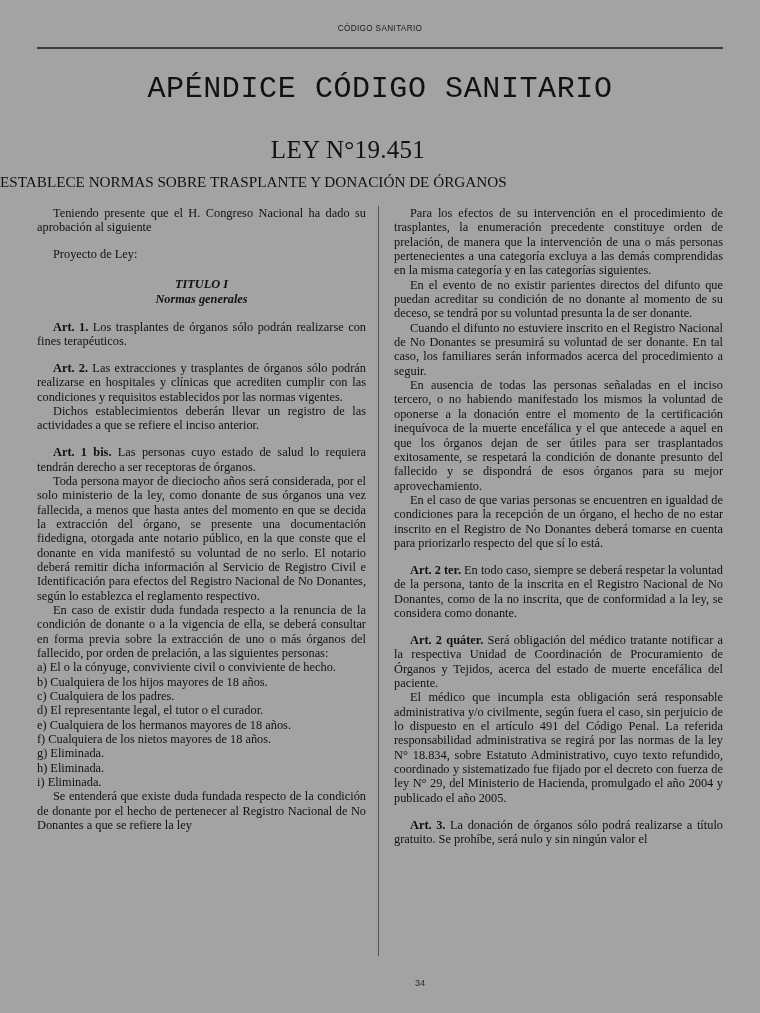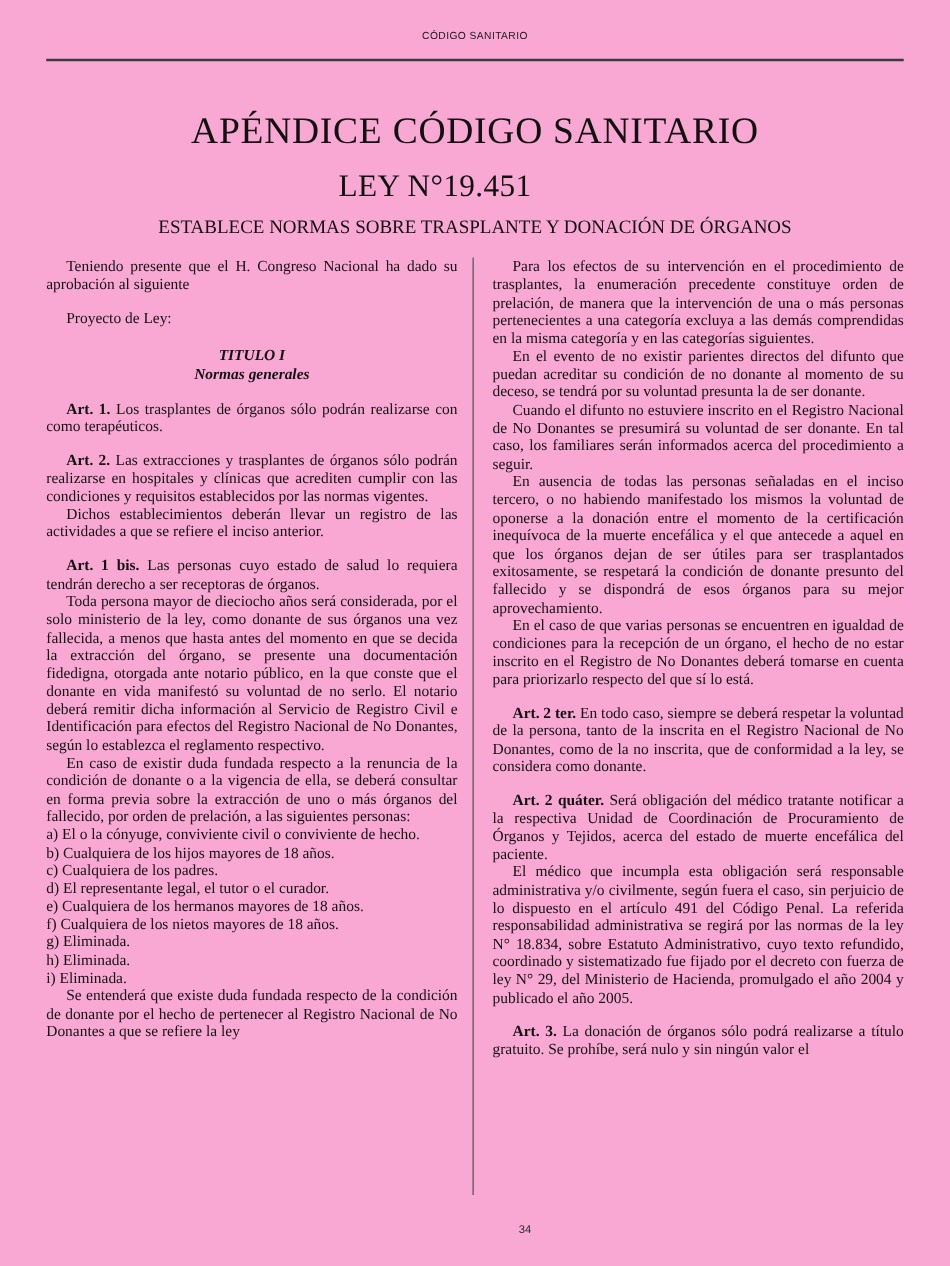--- a/index.html
+++ b/index.html
@@ -9,21 +9,21 @@
   }
   body {
     font-family: "Liberation Serif", "DejaVu Serif", serif;
     color: #111111;
   }
   .page {
     position: relative;
     width: 760px;
     height: 1013px;
     margin: 0 auto;
-    background: #f9a8d4;
+    background: #a3a3a3;
     overflow: hidden;
     box-sizing: border-box;
   }
 
   
   .running-head {
     position: absolute;
     top: 24px;
     left: 0;
     width: 760px;
@@ -38,45 +38,46 @@
     top: 47px;
     left: 37px;
     width: 686px;
     height: 1.6px;
     background: #3b3b3b;
   }
 
   
   .appendix-title {
     position: absolute;
-    top: 88px;
+    top: 72px;
     left: 0;
     width: 760px;
     text-align: center;
     font-size: 30px;
     font-weight: 400;
     letter-spacing: 0.6px;
     white-space: nowrap;
+    font-family: Liberation Mono, monospace;
   }
   .law-title {
     position: absolute;
     top: 136px;
     left: 0;
     width: 696px;
     text-align: center;
     font-size: 25px;
     font-weight: 400;
     letter-spacing: 0.3px;
   }
   .law-subtitle {
     position: absolute;
     top: 173px;
     left: 0;
     width: 760px;
-    text-align: center;
+    text-align: left;
     font-size: 15.2px;
     font-weight: 400;
     letter-spacing: 0px;
   }
 
   
   .col {
     position: absolute;
     top: 206px;
     width: 329px;
@@ -150,21 +151,21 @@
 
     <p class="indent">Teniendo presente que el H. Congreso Nacional ha dado su aprobación al siguiente</p>
 
     <p class="indent gap">Proyecto de Ley:</p>
 
     <div class="title-block">
       <span class="tline">TITULO I</span>
       <span class="tline">Normas generales</span>
     </div>
 
-    <p class="indent"><span class="art">Art. 1.</span><span> Los trasplantes de órganos sólo podrán realizarse con como terapéuticos.</span></p>
+    <p class="indent"><span class="art">Art. 1.</span><span> Los trasplantes de órganos sólo podrán realizarse con fines terapéuticos.</span></p>
 
     <p class="indent gap"><span class="art">Art. 2.</span><span> Las extracciones y trasplantes de órganos sólo podrán realizarse en hospitales y clínicas que acrediten cumplir con las condiciones y requisitos establecidos por las normas vigentes.</span></p>
 
     <p class="indent">Dichos establecimientos deberán llevar un registro de las actividades a que se refiere el inciso anterior.</p>
 
     <p class="indent gap"><span class="art">Art. 1 bis.</span><span> Las personas cuyo estado de salud lo requiera tendrán derecho a ser receptoras de órganos.</span></p>
 
     <p class="indent">Toda persona mayor de dieciocho años será considerada, por el solo ministerio de la ley, como donante de sus órganos una vez fallecida, a menos que hasta antes del momento en que se decida la extracción del órgano, se presente una documentación fidedigna, otorgada ante notario público, en la que conste que el donante en vida manifestó su voluntad de no serlo. El notario deberá remitir dicha información al Servicio de Registro Civil e Identificación para efectos del Registro Nacional de No Donantes, según lo establezca el reglamento respectivo.</p>
 
     <p class="indent">En caso de existir duda fundada respecto a la renuncia de la condición de donante o a la vigencia de ella, se deberá consultar en forma previa sobre la extracción de uno o más órganos del fallecido, por orden de prelación, a las siguientes personas:</p>

